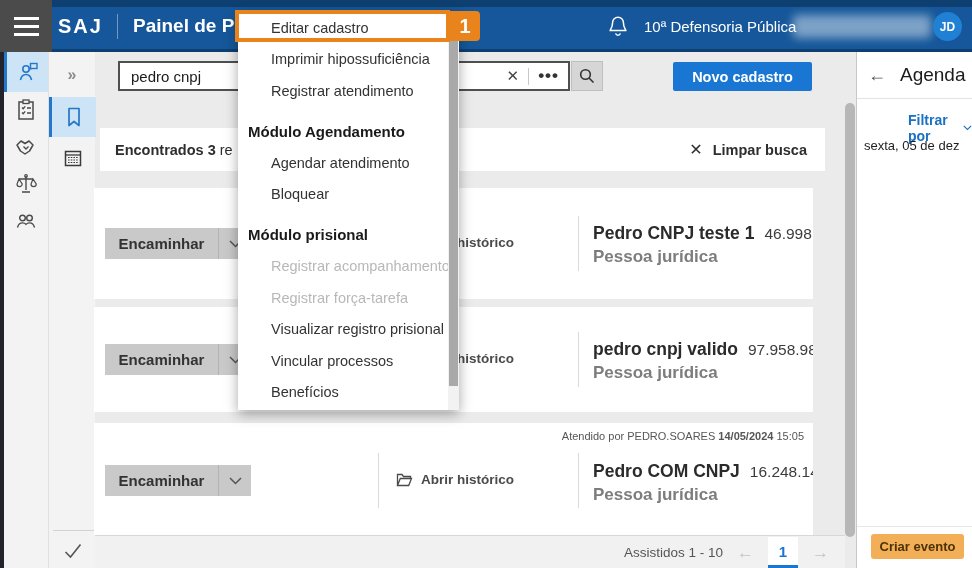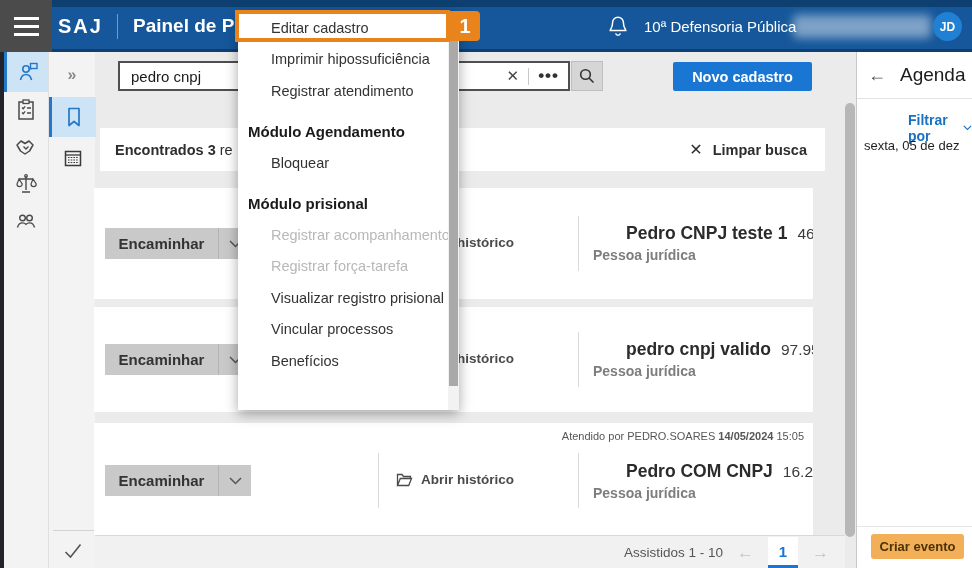--- a/index.html
+++ b/index.html
@@ -65,24 +65,24 @@
   .fw-main { width:113px; background:#c9c9c9; color:#333; font-weight:bold; font-size:15px;
              display:flex; align-items:center; justify-content:center; }
   .fw-chev { width:33px; background:#c9c9c9; border-left:1px solid #b3b3b3;
              display:flex; align-items:center; justify-content:center; }
   .vdiv { position:absolute; width:1px; background:#dadada; }
   .hist { position:absolute; left:302px; display:flex; align-items:center; gap:8px;
           font-weight:bold; font-size:13.5px; color:#4a4a4a; cursor:pointer; white-space:nowrap; }
   .who { position:absolute; right:9px; top:7px; font-size:11px; color:#565656; white-space:nowrap; }
   .who b { font-weight:bold; }
   .nameblock { position:absolute; left:499px; white-space:nowrap; }
-  .nrow { display:flex; align-items:baseline; gap:10px;margin-left:33px; }
+  .nrow { display:flex; align-items:baseline; gap:10px; }
   .nm { font-weight:bold; font-size:17.5px; color:#2b2b2b; }
   .num { font-size:15.5px; color:#3c3c3c; }
-  .ptype { font-weight:bold; font-size:14px; color:#7d7d7d; margin-top:3px; }
+  .ptype { font-weight:bold; font-size:17px; color:#7d7d7d; margin-top:3px; }
 
   .footer { position:absolute; left:95px; top:535px; width:750px; height:33px; background:#f1f1f1;
             border-top:1px solid #d8d8d8; display:flex; align-items:center; justify-content:flex-end;
             gap:14px; padding-right:16px; }
   .assist { font-size:13.5px; color:#555; }
   .pg-arrow { font-size:17px; color:#c3c3c3; cursor:pointer; line-height:1; }
   .pg-box { width:30px; height:31px; margin-top:1px; background:#fff; border-bottom:3px solid #1976d2;
             color:#1976d2; font-weight:bold; font-size:15px;
             display:flex; align-items:center; justify-content:center; cursor:pointer; }
 
@@ -357,20 +357,21 @@
     <div class="rp-date">sexta, 05 de dez</div>
     <div class="rp-foot-divider"></div>
     <button class="create-btn">Criar evento</button>
   </div>
 
   <div class="menu">
     <div class="mi">Editar cadastro</div>
     <div class="mi">Imprimir hipossuficiência</div>
     <div class="mi">Registrar atendimento</div>
     <div class="mh">Módulo Agendamento</div>
+    <div class="mi">Agendar atendimento</div>
     <div class="mi">Bloquear</div>
     <div class="mh">Módulo prisional</div>
     <div class="mi mdis">Registrar acompanhamento</div>
     <div class="mi mdis">Registrar força-tarefa</div>
     <div class="mi">Visualizar registro prisional</div>
     <div class="mi">Vincular processos</div>
     <div class="mi">Benefícios</div>
     <div class="menu-scroll-track">
       <div class="menu-scroll-thumb"></div>
     </div>

